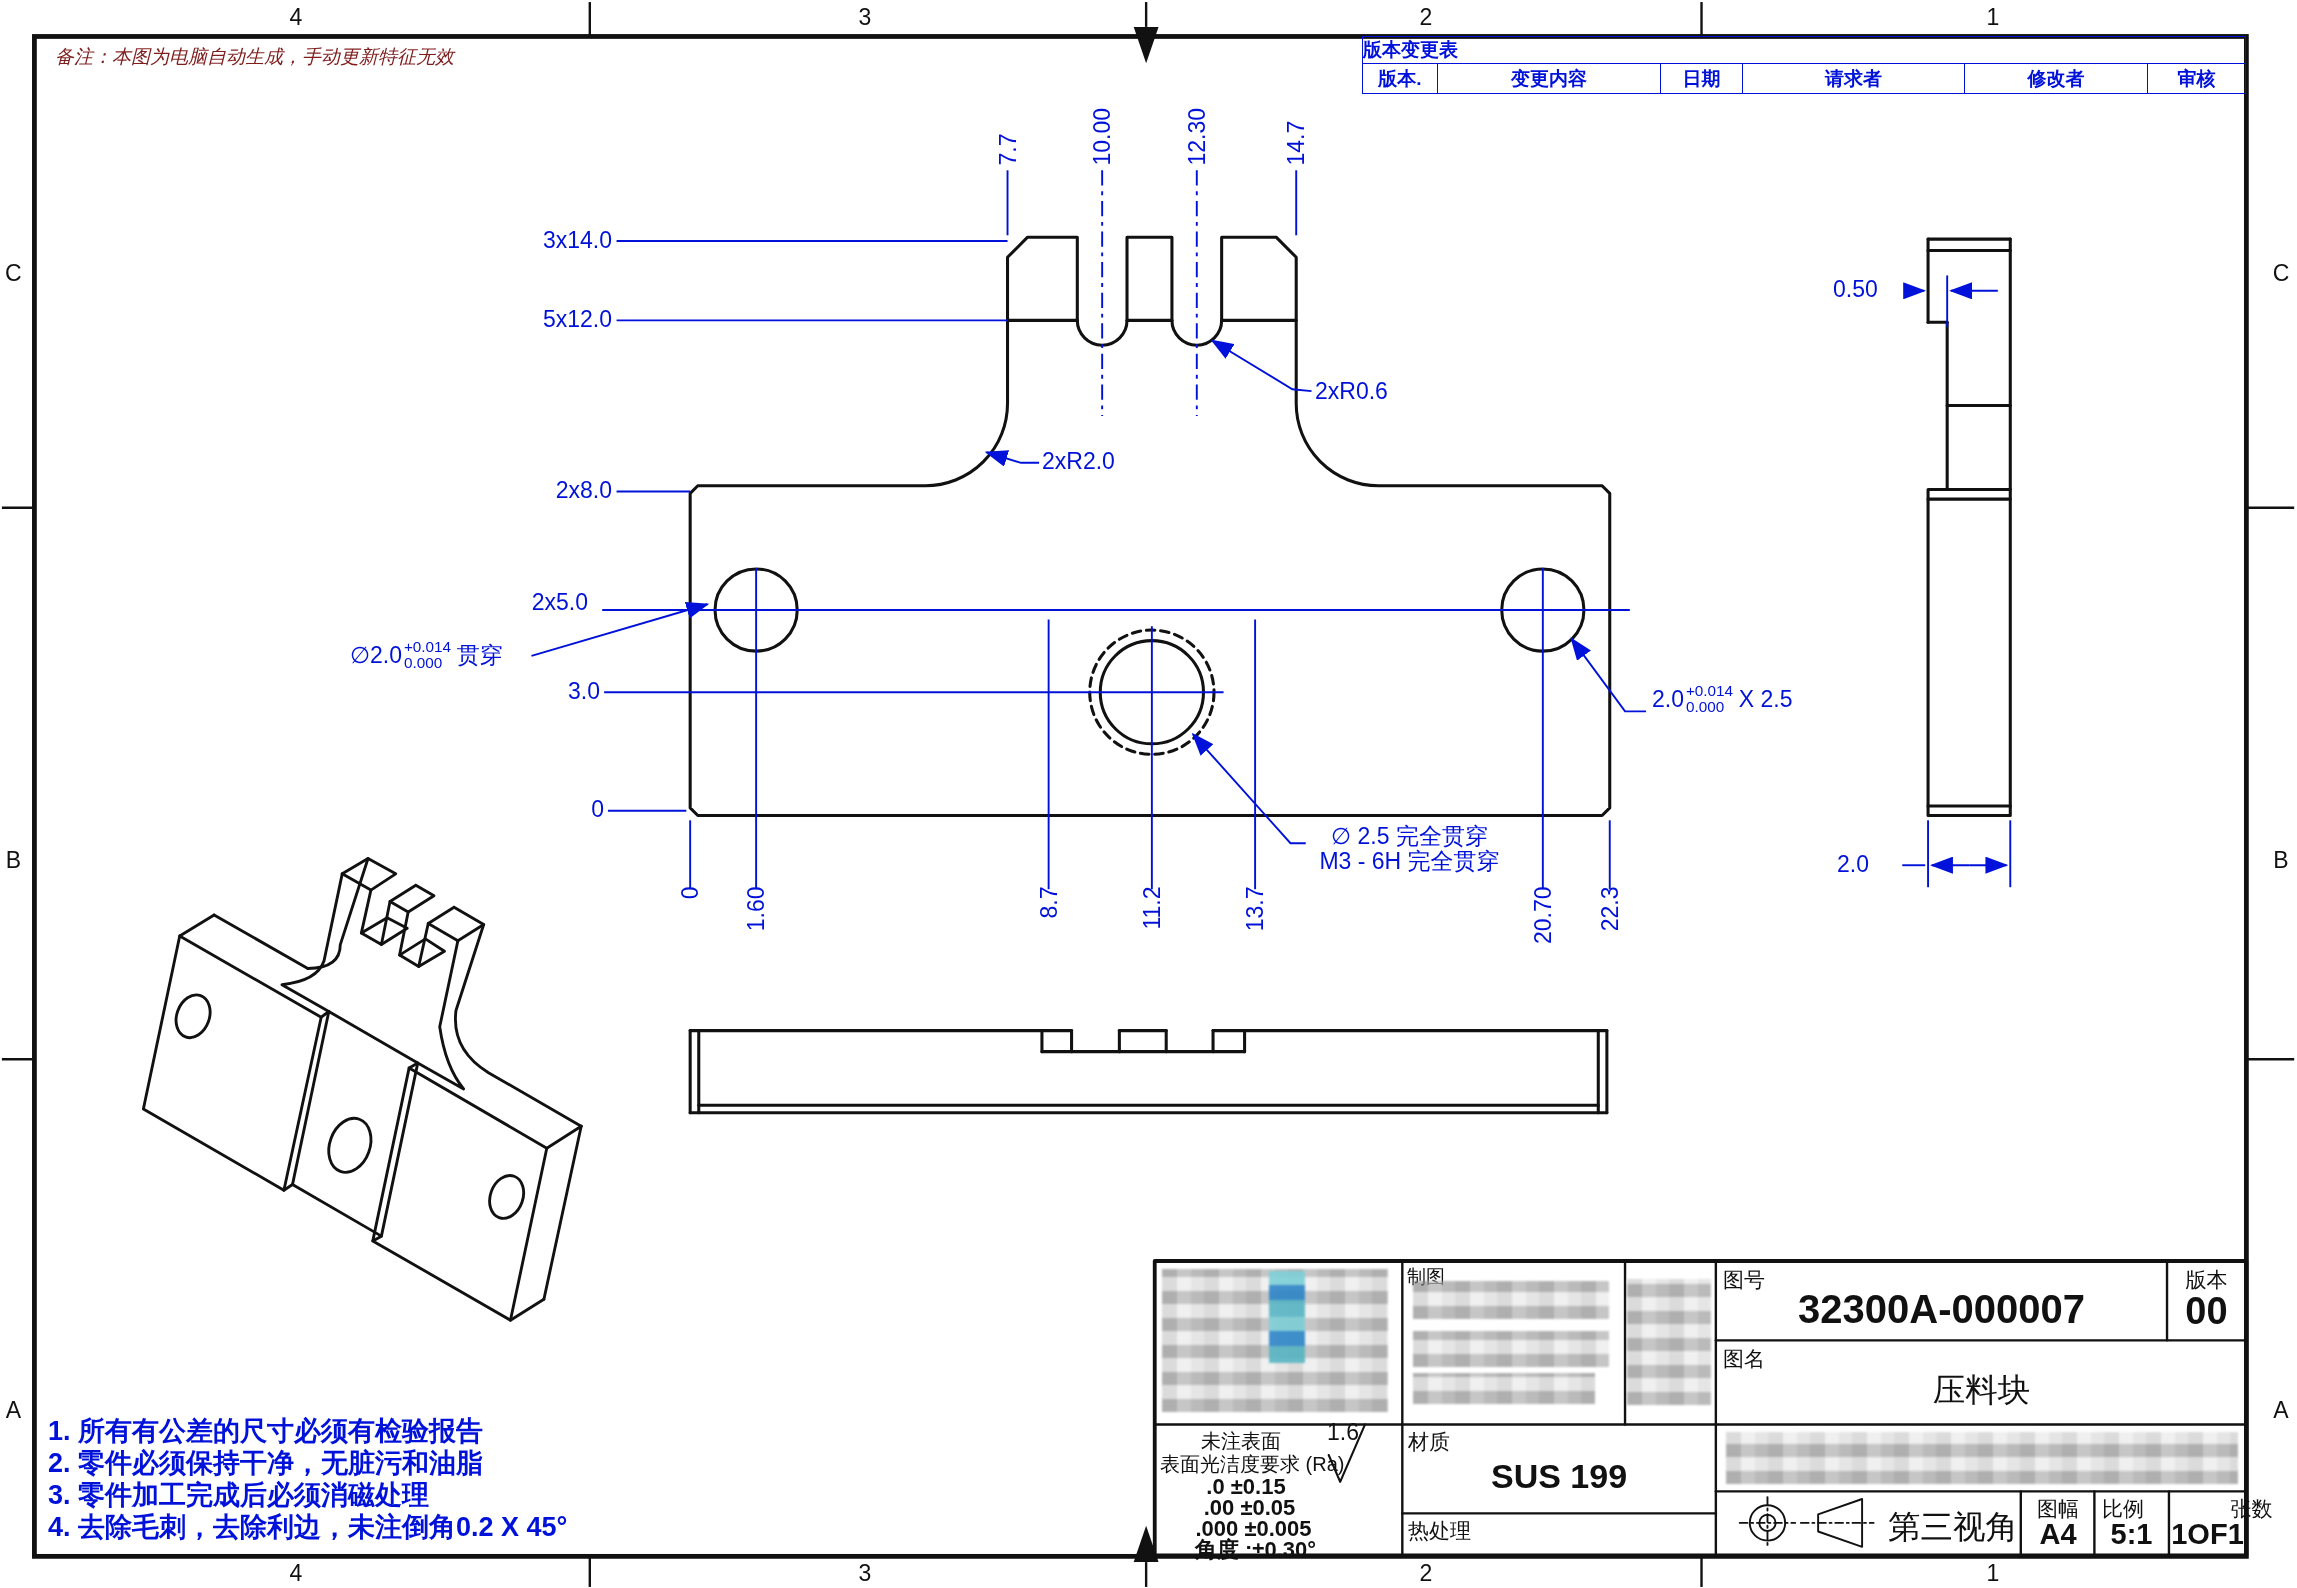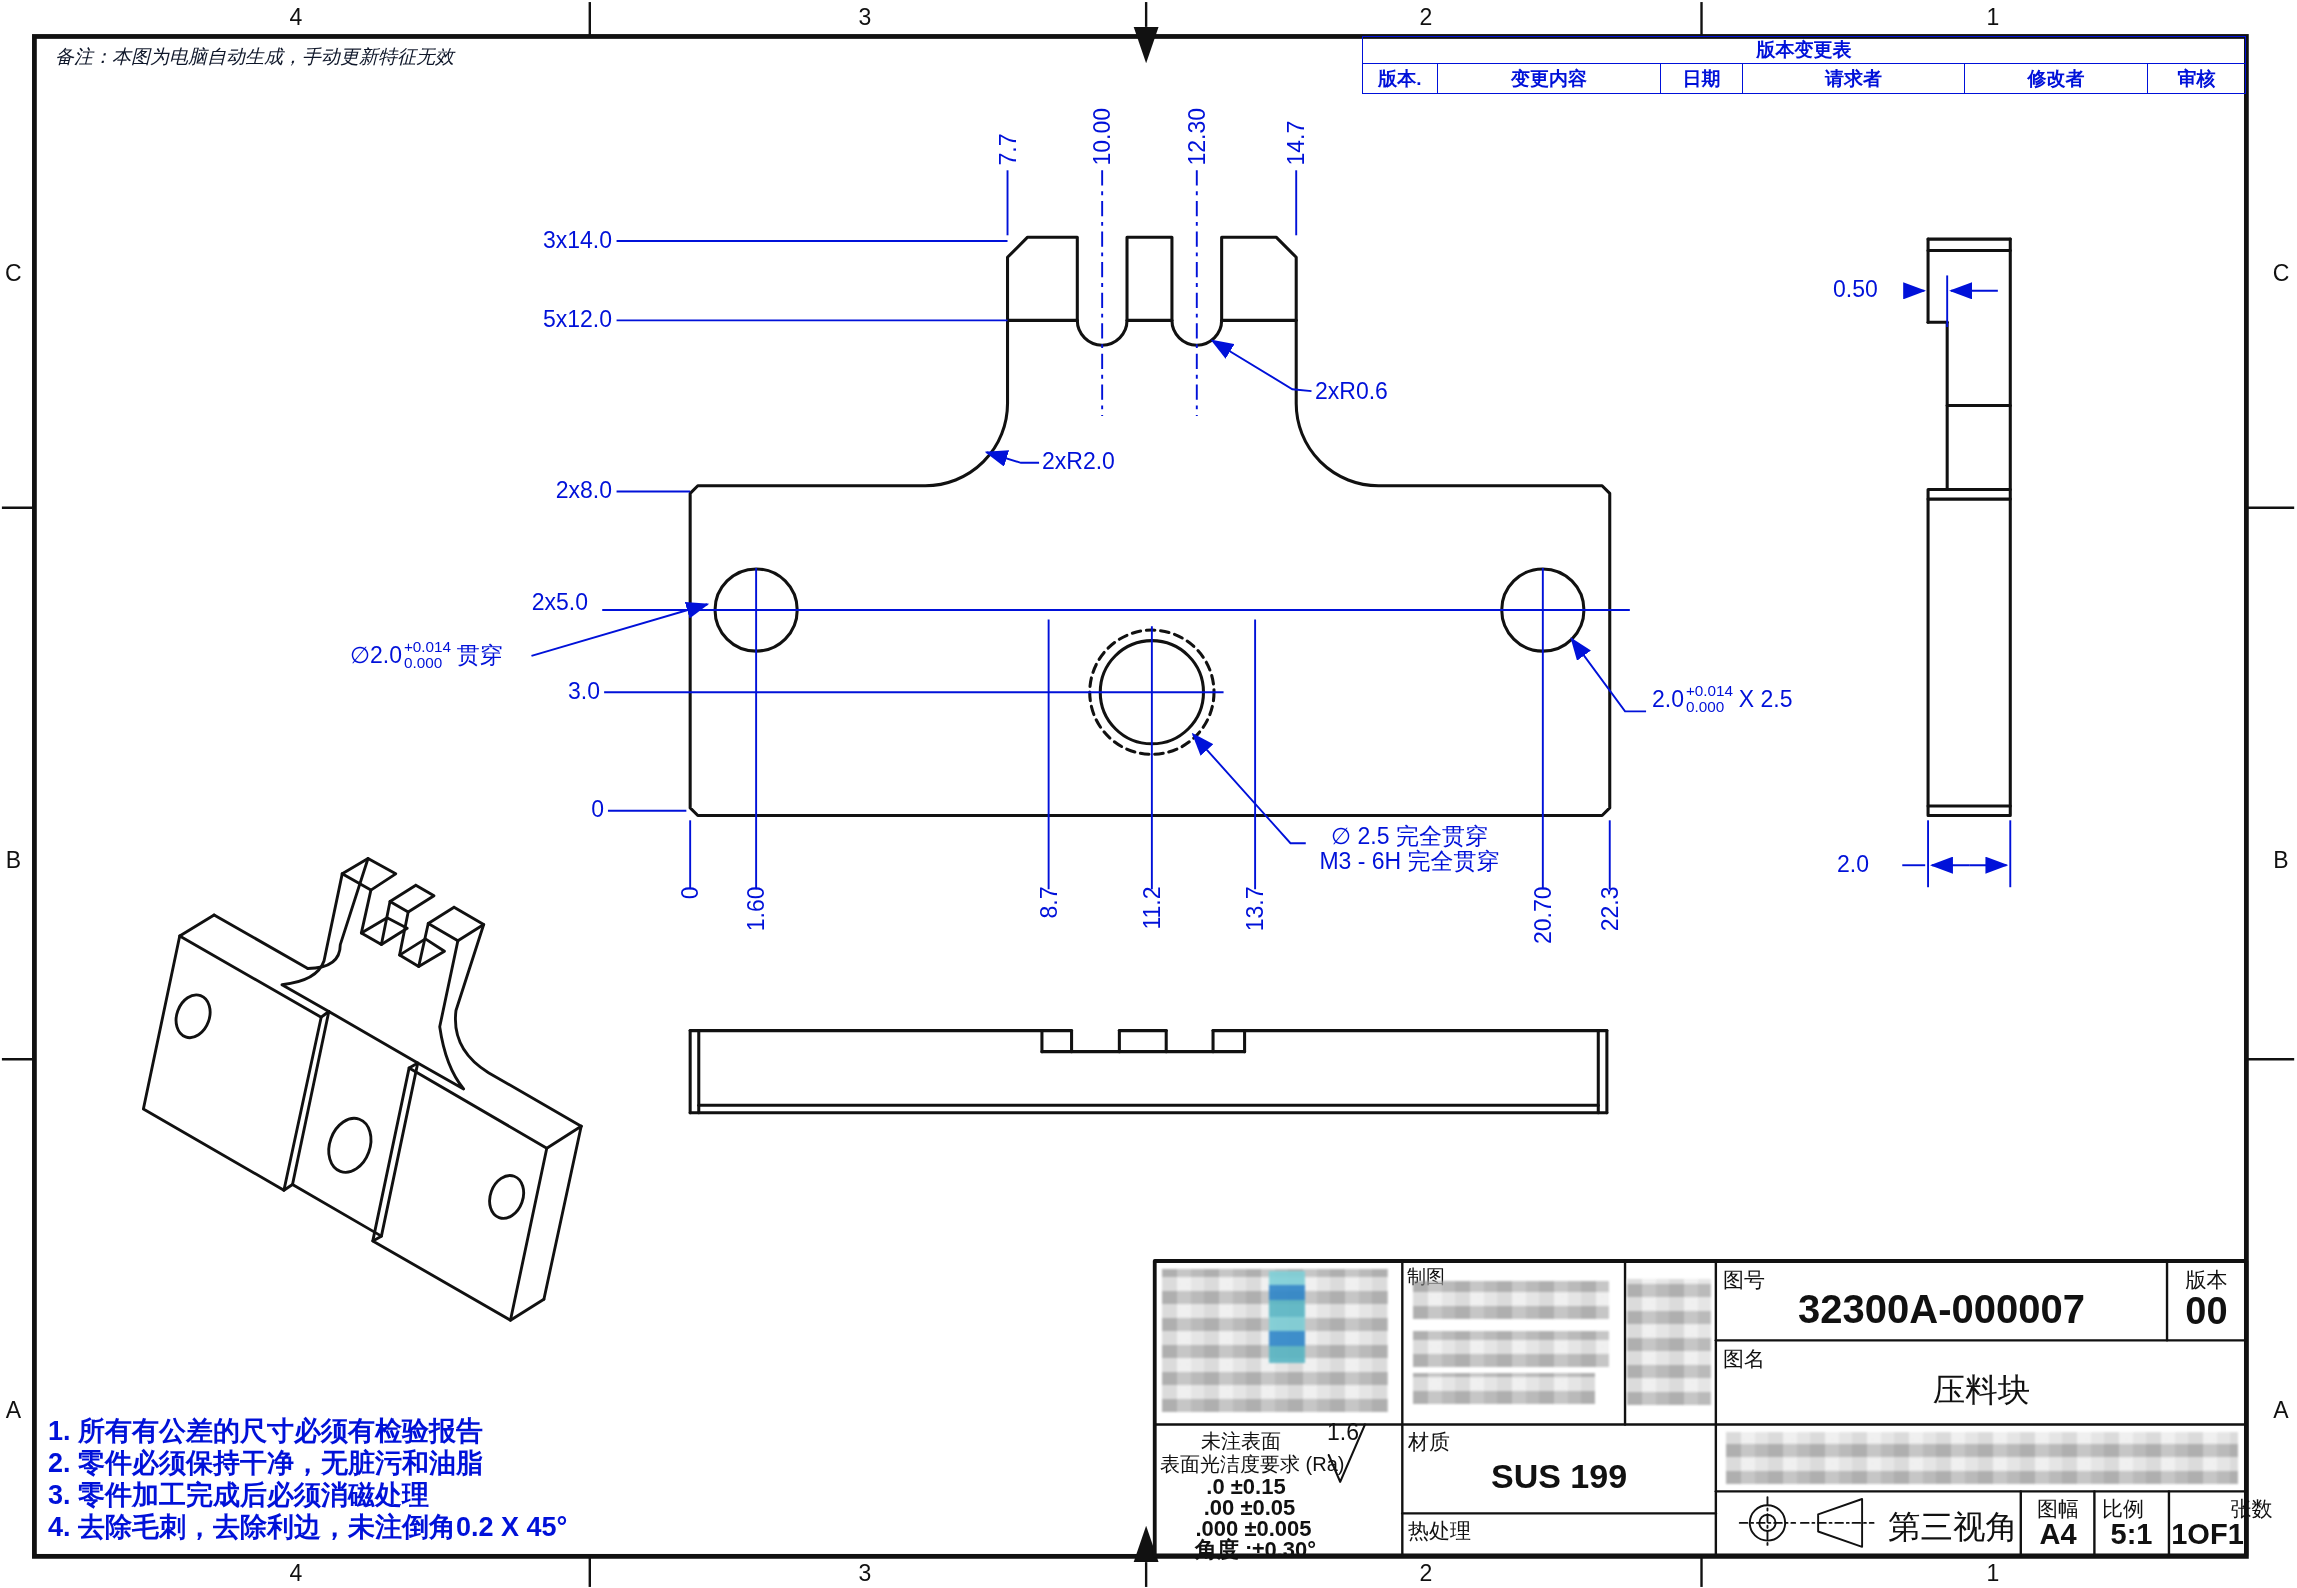--- a/index.html
+++ b/index.html
@@ -8,24 +8,24 @@
   svg{position:absolute;left:0;top:0;}
   .lbl{position:absolute;color:#0011d9;font-size:23px;line-height:25px;white-space:nowrap;}
   .vdim{position:absolute;width:92px;height:25px;color:#0011d9;font-size:23px;line-height:25px;
         transform:rotate(-90deg);transform-origin:center;text-align:left;white-space:nowrap;}
   .vdimb{position:absolute;width:92px;height:25px;color:#0011d9;font-size:23px;line-height:25px;
         transform:rotate(-90deg);transform-origin:center;text-align:right;white-space:nowrap;}
   .right{text-align:right;}
   .tolwrap{display:inline-flex;align-items:center;}
   .tolstack{display:inline-flex;flex-direction:column;font-size:15.3px;line-height:16.3px;margin:0 5.7px 0 1.9px;}
   .zone{position:absolute;color:#111;font-size:23px;width:38px;text-align:center;}
-  .note-top{position:absolute;left:55px;top:44px;color:#0f172a;font-size:19px;font-style:italic;}
+  .note-top{position:absolute;left:55px;top:44px;color:#7f1d1d;font-size:19px;font-style:italic;}
   .notes{position:absolute;left:48px;top:1415px;color:#0011d9;font-size:27px;line-height:32px;font-weight:bold;}
   .revtbl{position:absolute;left:1362px;top:36px;width:884px;color:#0011d9;}
-  .revtbl .t{height:26px;line-height:26px;text-align:center;font-size:19px;border:1.9px solid #0011d9;border-bottom:none;font-weight:bold;}
+  .revtbl .t{height:26px;line-height:26px;font-size:19px;border:1.9px solid #0011d9;border-bottom:none;font-weight:bold;}
   .revtbl .hdr{display:flex;height:29px;border:1.9px solid #0011d9;}
   .revtbl .hdr div{border-right:1.9px solid #0011d9;line-height:29px;text-align:center;font-size:19px;font-weight:bold;}
   .revtbl .hdr div:last-child{border-right:none;}
   .tb{position:absolute;color:#111;}
   .px{position:absolute;filter:blur(1px);opacity:.85;
       background:
        repeating-linear-gradient(0deg,rgba(140,140,140,.55) 0 13.4px,rgba(230,230,230,.6) 13.4px 27px),
        repeating-linear-gradient(90deg,rgba(120,120,120,.5) 0 15.3px,rgba(245,245,245,.7) 15.3px 29px,rgba(180,180,180,.5) 29px 42px);}
   .pxteal{position:absolute;filter:blur(1px);background:
        repeating-linear-gradient(0deg,#59b6c4 0 17px,#2e86c9 17px 32.5px,#7fd0d8 32.5px 46px);opacity:.9;}

